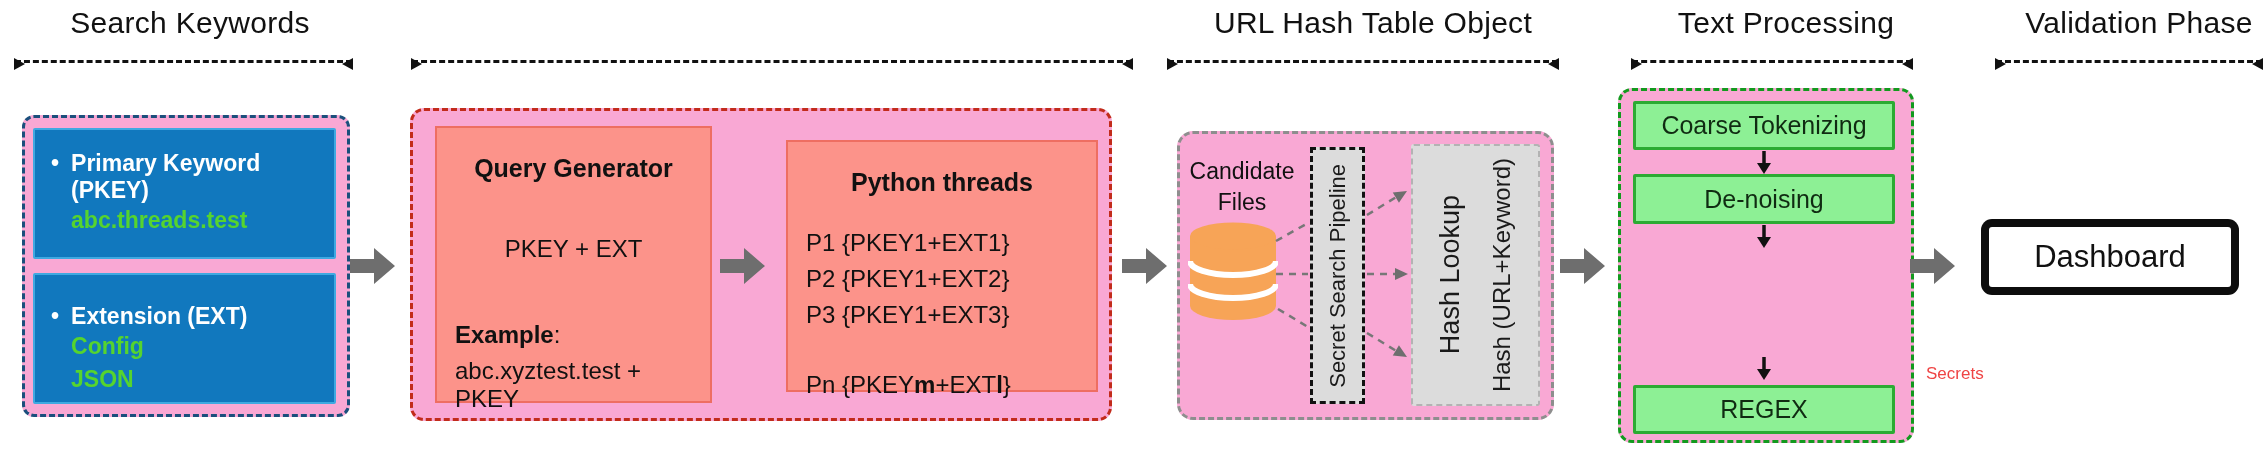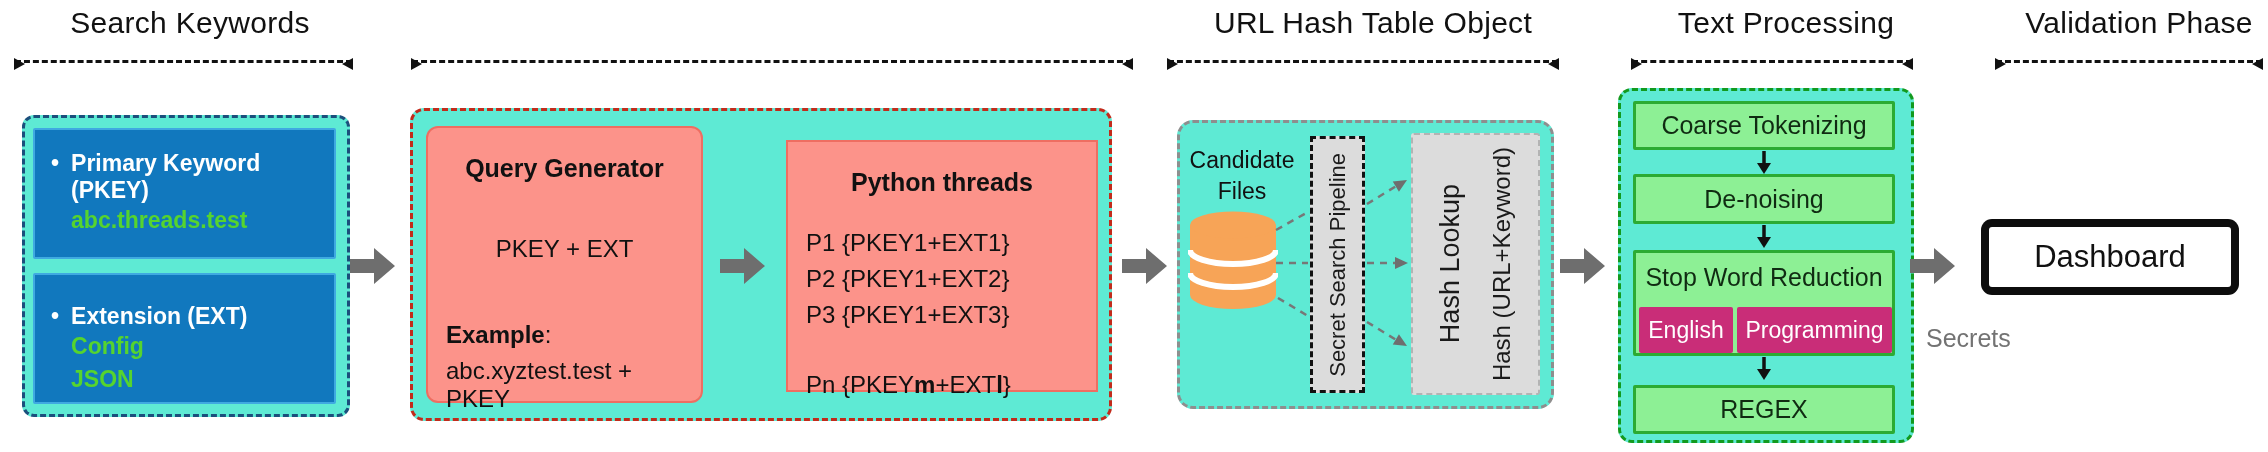--- a/index.html
+++ b/index.html
@@ -11,21 +11,21 @@
   .sec-title{position:absolute;top:6px;width:340px;text-align:center;font-size:30px;font-weight:400;color:#111;letter-spacing:.3px;}
 
   
   .ruler{position:absolute;top:60px;height:0;border-top:3px dashed #111;}
   .ruler::before,.ruler::after{content:'';position:absolute;top:-5px;width:0;height:0;
     border-top:6px solid transparent;border-bottom:6px solid transparent;}
   .ruler::before{left:-1px;border-left:11px solid #111;}
   .ruler::after{right:-1px;border-right:11px solid #111;}
 
   
-  .dash-box{position:absolute;background:#5eead4;}
+  .dash-box{position:absolute;background:#f9a8d4;}
   .sk-container{border:3px dashed var(--navy-dash);border-radius:12px;}
   .qe-container{border:3px dashed var(--red-dash);border-radius:14px;}
   .uh-container{border:3px dashed var(--gray-dash);border-radius:16px;}
   .tp-container{border:3px dashed var(--tp-dash);border-radius:14px;}
 
   
   .kw-box{position:absolute;background:var(--blue-fill);border:2px solid var(--blue-border);
     color:#fff;font-size:23px;font-weight:bold;padding:20px 10px 0 16px;box-sizing:border-box;border-radius:2px;}
   .kw-row{display:flex;}
   .kw-bullet{margin-right:12px;}
@@ -71,21 +71,21 @@
   .down-arrow polygon{fill:#111;}
 
   
   .db-icon .band{fill:var(--orange);}
   .db-icon .gap{stroke:#fff;stroke-width:6;fill:none;}
 
   
   .dashboard-box{position:absolute;border:7px solid #0d0d0d;border-radius:10px;background:#fff;
     display:flex;align-items:center;justify-content:center;font-size:31px;color:#111;box-sizing:border-box;
     box-shadow:0 0 0 1px #0d0d0d;}
-  .secrets-label{position:absolute;font-size:25px;color:#737373;}
+  .secrets-label{position:absolute;font-size:17px;color:#ef4444;margin-top:40px;}
 </style>
 </head>
 <body style="--ink: #111111; --blue-fill: #1178be; --blue-border: #3fa9e1; --navy-dash: #1b4f7c; --green-text: #56d42e; --red-dash: #c22b1b; --salmon-fill: #fc938a; --salmon-border: #ee6e62; --gray-dash: #8e8e8e; --pipeline-fill: #dcdcdc; --hash-border: #b3b3b3; --orange: #f7a457; --tp-dash: #129a1e; --step-fill: #8df095; --step-border: #2cab33; --magenta: #c92d78; --arrow-gray: #6e6e6e;">
 
 <div class="canvas">
 
   <div class="sec-title" style="left:20px;">Search Keywords</div>
   <div class="sec-title" style="left:1203px;">URL Hash Table Object</div>
   <div class="sec-title" style="left:1616px;">Text Processing</div>
   <div class="sec-title" style="left:1969px;">Validation Phase</div>
@@ -116,21 +116,21 @@
         </div>
       </div>
     </div>
   </div>
 
   <svg class="block-arrow" style="left:350px;top:247px;" width="46" height="38" viewBox="0 0 46 38">
     <polygon points="0,12 24,12 24,1 45,19 24,37 24,26 0,26"></polygon>
   </svg>
 
   <div class="dash-box qe-container" style="left:410px;top:108px;width:696px;height:307px;">
-    <div class="salmon-box" style="left:13px;top:15px;width:277px;height:277px;border-radius:12px;">
+    <div class="salmon-box" style="left:22px;top:15px;width:277px;height:277px;">
       <div class="qg-title">Query Generator</div>
       <div class="qg-formula">PKEY + EXT</div>
       <div class="qg-example"><b class="inl">Example</b><span>:</span></div>
       <div class="qg-example-val">abc.xyztest.test + PKEY</div>
     </div>
     <div class="salmon-box" style="left:373px;top:29px;width:312px;height:252px;">
       <div class="pt-title">Python threads</div>
       <div class="pt-lines">
         <div>P1 {PKEY1+EXT1}</div>
         <div>P2 {PKEY1+EXT2}</div>
@@ -141,21 +141,21 @@
   </div>
 
   <svg class="block-arrow" style="left:720px;top:247px;" width="46" height="38" viewBox="0 0 46 38">
     <polygon points="0,12 24,12 24,1 45,19 24,37 24,26 0,26"></polygon>
   </svg>
 
   <svg class="block-arrow" style="left:1122px;top:247px;" width="46" height="38" viewBox="0 0 46 38">
     <polygon points="0,12 24,12 24,1 45,19 24,37 24,26 0,26"></polygon>
   </svg>
 
-  <div class="dash-box uh-container" style="left:1177px;top:120px;width:371px;height:283px;">
+  <div class="dash-box uh-container" style="left:1177px;top:131px;width:371px;height:283px;">
     <div class="cand-label" style="left:6px;top:22px;width:112px;">
       <div>Candidate</div>
       <div>Files</div>
     </div>
 
     <svg class="db-icon abs" style="left:8px;top:87px;" width="90" height="102" viewBox="0 0 90 102">
       <path class="band" d="M2,15 v70 a43,14 0 0 0 86,0 v-70 z"></path>
       <ellipse class="band" cx="45" cy="15" rx="43" ry="13.5"></ellipse>
       <path class="gap" d="M2,40 a43,14 0 0 0 86,0"></path>
       <path class="gap" d="M2,63 a43,14 0 0 0 86,0"></path>
@@ -195,25 +195,20 @@
         <polygon points="2,12 16,12 9,23"></polygon>
     </svg>
 
     <div class="step-box" style="left:12px;top:83px;width:262px;height:50px;">De-noising</div>
 
     <svg class="down-arrow" style="left:134px;top:134px;" width="18" height="24" viewBox="0 0 18 24">
       <line x1="9" y1="0" x2="9" y2="13"></line>
         <polygon points="2,12 16,12 9,23"></polygon>
     </svg>
 
-    <div class="step-box swr-box" style="left:12px;top:159px;width:262px;height:106px;">
-      <div class="swr-title">Stop Word Reduction</div>
-      <div class="chip" style="left:3px;top:54px;width:94px;height:46px;">English</div>
-      <div class="chip" style="left:101px;top:54px;width:155px;height:46px;">Programming</div>
-    </div>
 
     <svg class="down-arrow" style="left:134px;top:266px;" width="18" height="24" viewBox="0 0 18 24">
       <line x1="9" y1="0" x2="9" y2="13"></line>
         <polygon points="2,12 16,12 9,23"></polygon>
     </svg>
 
     <div class="step-box" style="left:12px;top:294px;width:262px;height:49px;">REGEX</div>
   </div>
 
   <svg class="block-arrow" style="left:1910px;top:247px;" width="46" height="38" viewBox="0 0 46 38">

